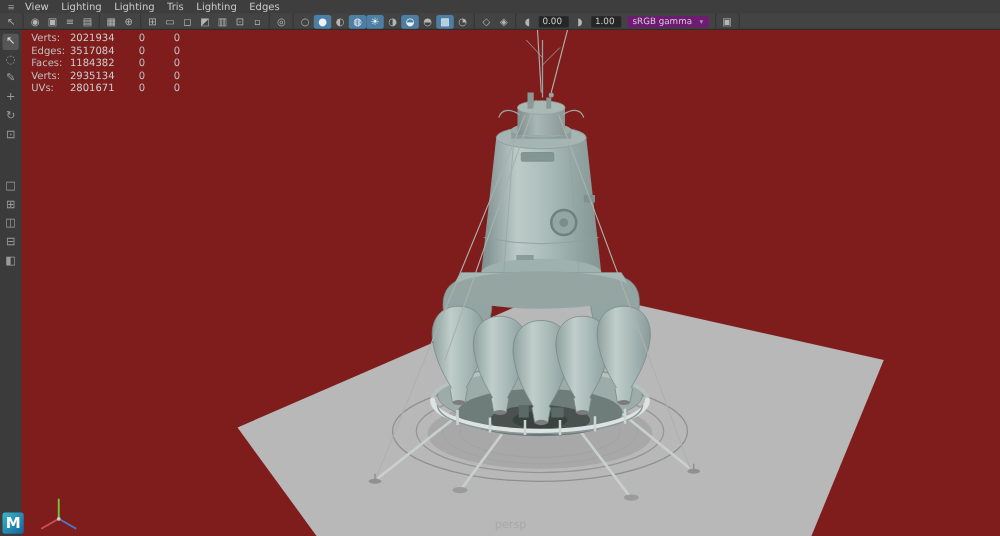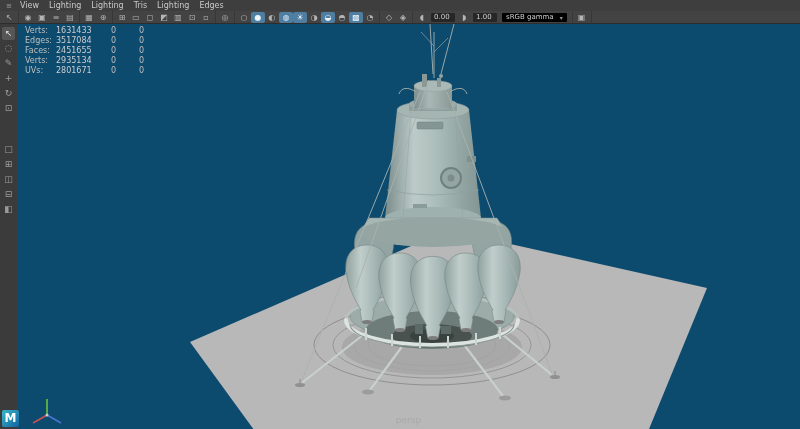--- a/index.html
+++ b/index.html
@@ -16,34 +16,34 @@
   
   .iconbar { position:absolute; top:11px; left:0; right:0; height:13px; background:#434343;
     border-bottom:1px solid #2d2d2d; display:flex; align-items:center; z-index:8; }
   .tb-group { display:flex; align-items:center; height:100%; padding:0 2px;
     border-right:1px solid #373737; }
   .tbi { width:14px; height:11px; font-size:8px; line-height:11px; text-align:center;
     color:#b5b5b5; border-radius:2px; cursor:default; }
   .tbi.active { background:#4f7ea3; color:#eaf3f9; }
   .tb-field { background:#262626; color:#cfcfcf; font-size:7px; height:9px; line-height:9px;
     padding:0 3px; margin:0 2px; border-radius:1px; min-width:24px; text-align:left; }
-  .tb-dropdown { background:#000000; color:#cfcfcf; font-size:7px; height:9px; line-height:9px;
+  .tb-dropdown { background:#701a75; color:#cfcfcf; font-size:7px; height:9px; line-height:9px;
     padding:0 4px; margin:0 3px; display:flex; align-items:flex-end; gap:6px; border-radius:1px; }
   .tb-dropdown .arrow { font-size:6px; color:#9a9a9a; }
 
   
   .toolbox { position:absolute; top:24px; left:0; bottom:0; width:17px; background:#3b3b3b;
     display:flex; flex-direction:column; align-items:center; padding-top:2px; z-index:7; }
   .tool-icon { width:13px; height:13px; margin:1px 0; font-size:9px; line-height:13px;
     text-align:center; color:#9b9b9b; border-radius:2px; }
   .tool-icon.active { background:#565656; color:#e0e0e0; }
   .tool-gap { height:26px; }
 
   
-  .viewport { position:absolute; top:24px; left:17px; right:0; bottom:0; background:#0c4a6e;
+  .viewport { position:absolute; top:24px; left:17px; right:0; bottom:0; background:#7f1d1d;
     overflow:hidden;padding-left:36px; }
   svg.scene { position:absolute; left:0; top:0; }
 
   .hud { position:absolute; top:2px; left:8px; line-height:10px; z-index:3; }
   .hud-row { display:flex; font-size:8px; color:#bfbfbf; }
   .hud-label { width:31px; }
   .hud-value { width:55px; color:#cdcdcd; }
   .hud-c { width:28px; }
 
   .persp-label { position:absolute; bottom:4px; left:50%; transform:translateX(-50%);
@@ -279,33 +279,33 @@
         <line x1="430" y1="68" x2="535" y2="350"></line>
         <line x1="412" y1="56" x2="339" y2="264"></line>
         <line x1="413" y1="0" x2="416" y2="50"></line>
         <line x1="437" y1="0" x2="424" y2="50"></line>
       </g>
     </svg>
 
     <div class="hud">
       <div class="hud-row">
         <span class="hud-label">Verts:</span>
-        <span class="hud-value">1631433</span>
+        <span class="hud-value">2021934</span>
         <span class="hud-c">0</span>
         <span class="hud-c">0</span>
       </div>
       <div class="hud-row">
         <span class="hud-label">Edges:</span>
         <span class="hud-value">3517084</span>
         <span class="hud-c">0</span>
         <span class="hud-c">0</span>
       </div>
       <div class="hud-row">
         <span class="hud-label">Faces:</span>
-        <span class="hud-value">2451655</span>
+        <span class="hud-value">1184382</span>
         <span class="hud-c">0</span>
         <span class="hud-c">0</span>
       </div>
       <div class="hud-row">
         <span class="hud-label">Verts:</span>
         <span class="hud-value">2935134</span>
         <span class="hud-c">0</span>
         <span class="hud-c">0</span>
       </div>
       <div class="hud-row">

